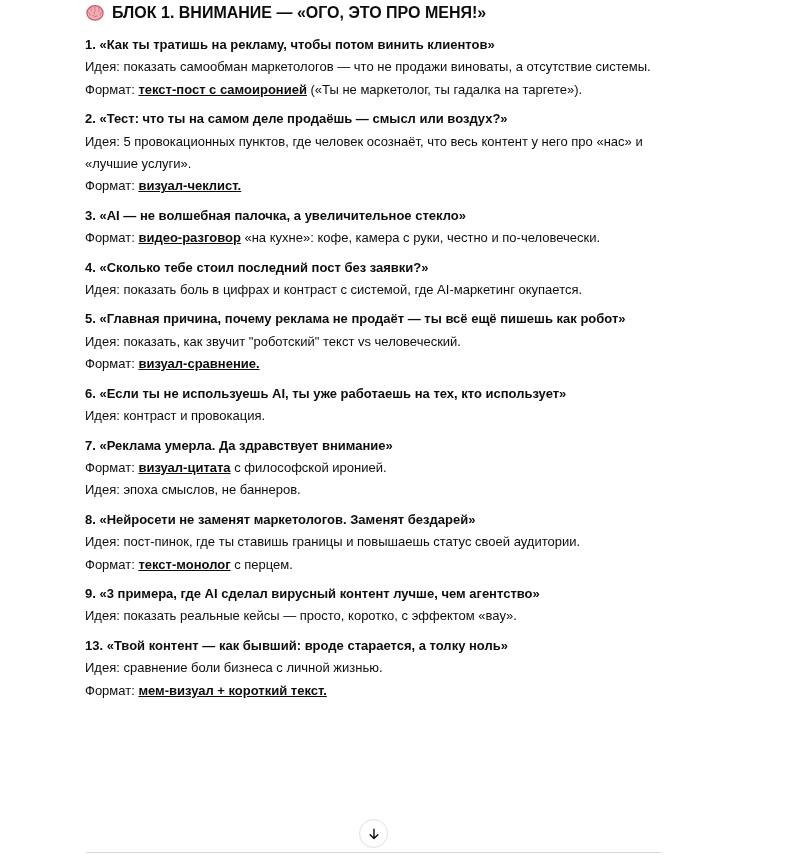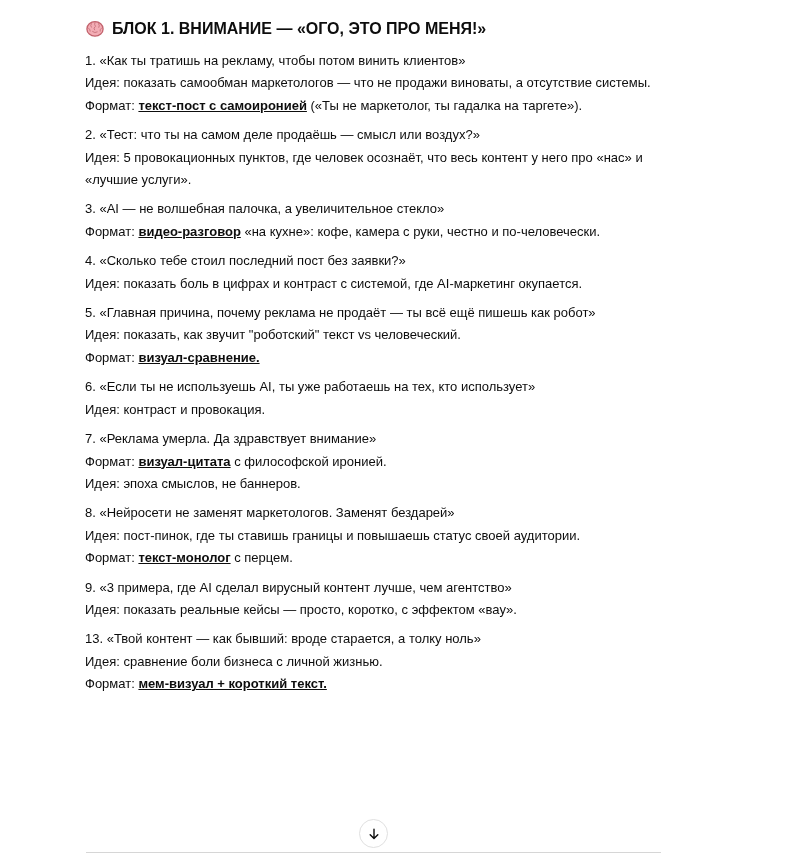--- a/index.html
+++ b/index.html
@@ -9,37 +9,37 @@
     height: 858px;
     background: #ffffff;
     color: #0d0d0d;
     font-family: "Liberation Sans", "DejaVu Sans", sans-serif;
     position: relative;
     overflow: hidden;
   }
   .content {
     position: absolute;
     left: 85px;
-    top: 16px;
+    top: 0;
     width: 592px;
   }
   .heading {
     font-size: 16px;
     font-weight: 700;
     line-height: 26px;
     margin: 0 0 8px 0;
     display: flex;
     align-items: center;
     gap: 7px;
     white-space: nowrap;
   }
   .emoji { width: 20px; height: 20px; flex: 0 0 auto; display: inline-flex; }
   .item { margin: 0 0 7px 0; }
   .item p { margin: 0; font-size: 13px; line-height: 22.4px; }
-  .item-title { font-weight: 400; }
+  .item-title { font-weight: 700; }
   .item strong { font-weight: 700; text-decoration: underline; }
   .scroll-btn {
     position: absolute;
     left: 359px;
     top: 819px;
     width: 29px;
     height: 29px;
     border-radius: 50%;
     background: #ffffff;
     border: 1px solid #e0e0e0;
@@ -75,20 +75,21 @@
 
   <div class="item">
     <p class="item-title">1. «Как ты тратишь на рекламу, чтобы потом винить клиентов»</p>
     <p><span>Идея:</span> <span>показать самообман маркетологов — что не продажи виноваты, а отсутствие системы.</span></p>
     <p><span>Формат:</span> <strong>текст-пост с самоиронией</strong><span> («Ты не маркетолог, ты гадалка на таргете»).</span></p>
   </div>
 
   <div class="item">
     <p class="item-title">2. «Тест: что ты на самом деле продаёшь — смысл или воздух?»</p>
     <p><span>Идея:</span> <span>5 провокационных пунктов, где человек осознаёт, что весь контент у него про «нас» и «лучшие услуги».</span></p>
+    <p><span>Формат:</span> <strong>визуал-чеклист.</strong><span></span></p>
   </div>
 
   <div class="item">
     <p class="item-title">3. «AI — не волшебная палочка, а увеличительное стекло»</p>
     <p><span>Формат:</span> <strong>видео-разговор</strong><span> «на кухне»: кофе, камера с руки, честно и по-человечески.</span></p>
   </div>
 
   <div class="item">
     <p class="item-title">4. «Сколько тебе стоил последний пост без заявки?»</p>
     <p><span>Идея:</span> <span>показать боль в цифрах и контраст с системой, где AI-маркетинг окупается.</span></p>

